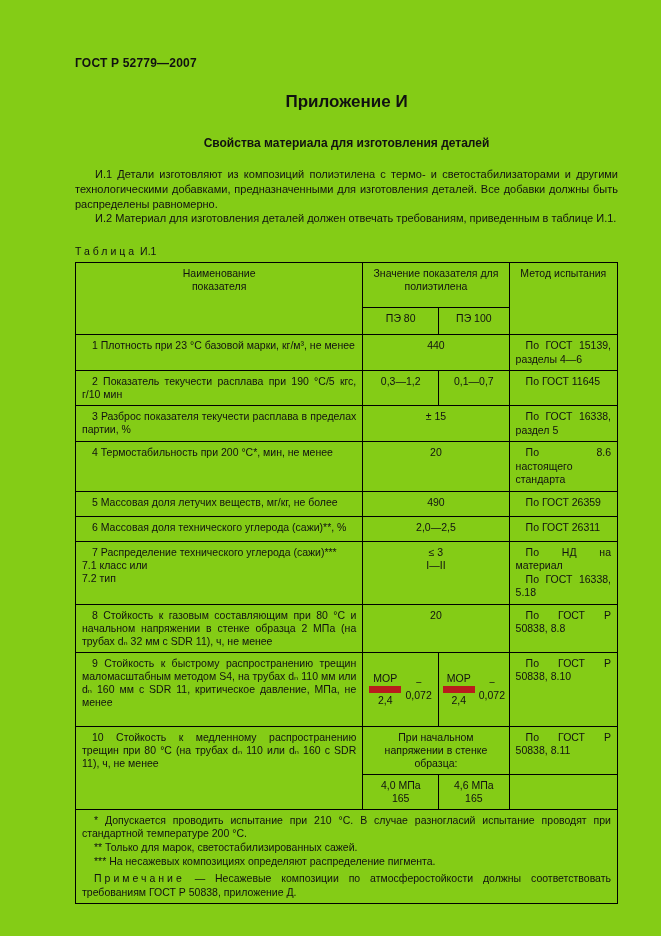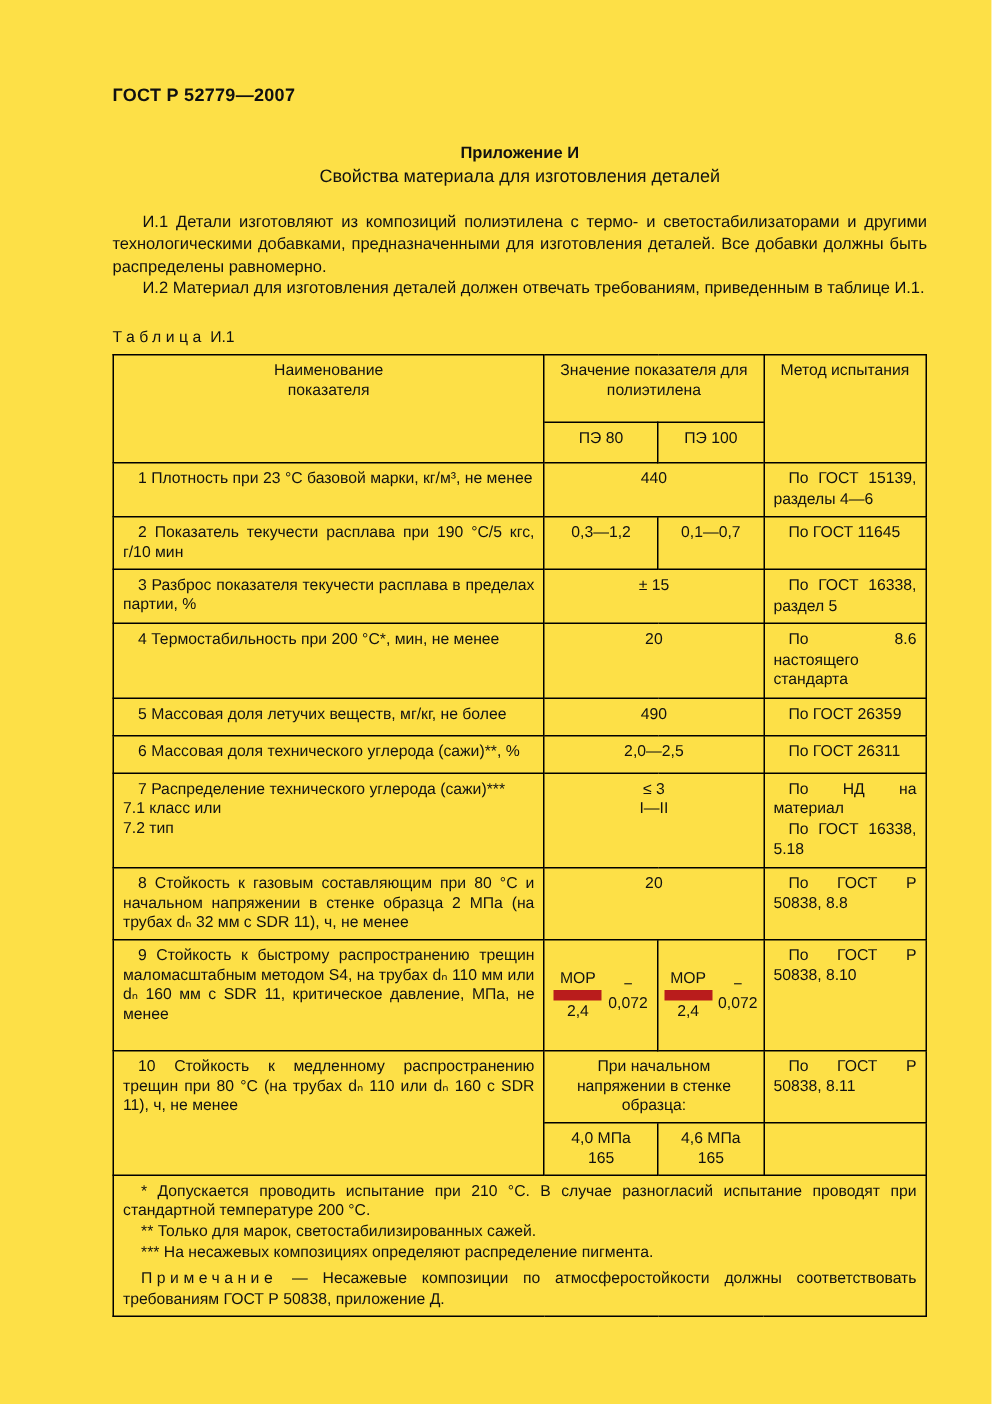--- a/index.html
+++ b/index.html
@@ -3,42 +3,43 @@
 <meta charset="utf-8">
 <style>
   * { margin: 0; padding: 0; box-sizing: border-box; }
   html, body { background: #ffffff; }
   body { font-family: "Liberation Sans", "DejaVu Sans", sans-serif; color: #111; }
 
   .page {
     position: relative;
     width: 661px;
     height: 936px;
-    background: #fde047;
+    background: #84cc16;
     overflow: hidden;
   }
   .content {
     padding: 56px 43px 0 75px; 
   }
 
   .gost-header {
     font-size: 12px;
     font-weight: bold;
     letter-spacing: .2px;
   }
   .appendix {
     margin-top: 24px;
     text-align: center;
     font-weight: bold;
-    font-size: 11px;
+    font-size: 17px;
     line-height: 16px;
   }
   .doc-title {
-    text-align: center;
-    font-weight: normal;
+    margin-top: 26px;
+    text-align: center;
+    font-weight: bold;
     font-size: 12px;
   }
 
   .intro { margin-top: 17px; }
   .intro p {
     font-size: 11px;
     line-height: 14.8px;
     text-align: justify;
     text-indent: 20px;
   }

